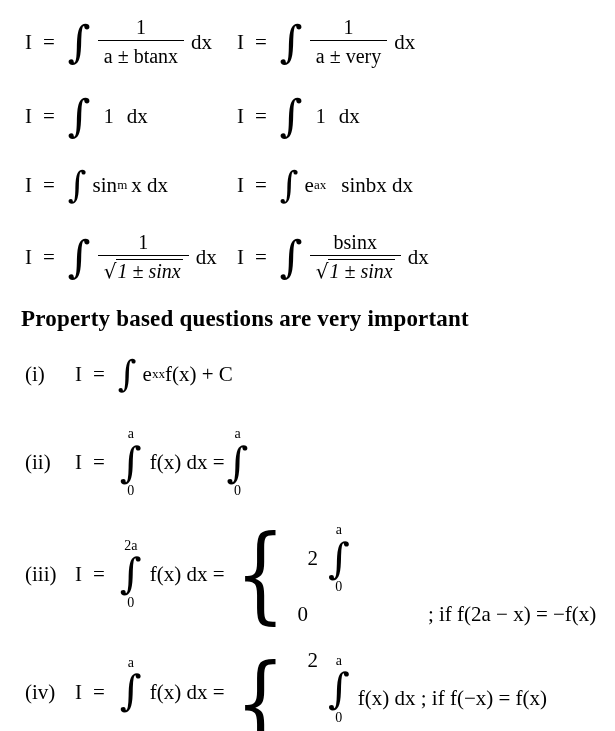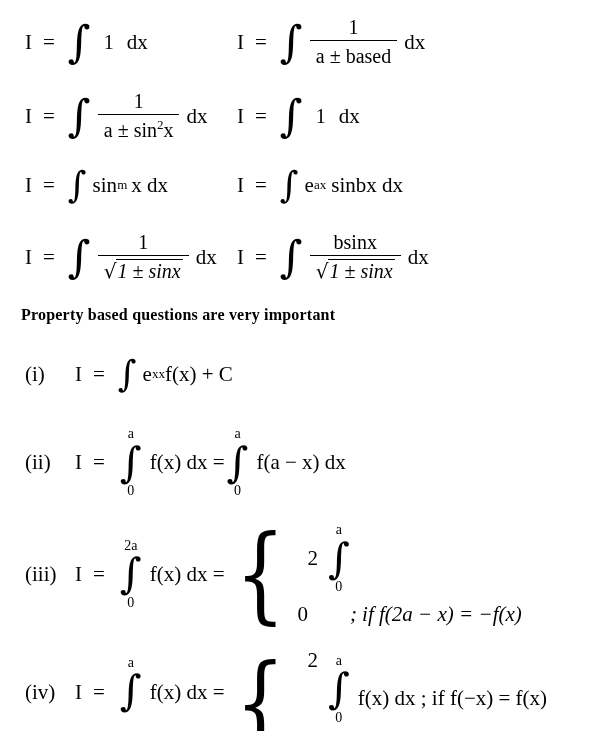--- a/index.html
+++ b/index.html
@@ -17,34 +17,34 @@
   .int{font-family:"DejaVu Serif",serif;font-size:44px;line-height:1;margin-right:7px;}
   .int.small{font-size:36px;margin-right:6px;}
   .frac{display:inline-flex;flex-direction:column;align-items:center;margin-right:7px;}
   .frac .num{font-size:20px;line-height:1.25;padding:0 6px;}
   .frac .den{font-size:20px;line-height:1.3;border-top:1.7px solid #000;padding:2px 6px 0;white-space:nowrap;}
   .sup{font-size:13px;vertical-align:super;line-height:0;}
   .sqsign{font-family:"DejaVu Serif",serif;}
   .rad{border-top:1.7px solid #000;margin-left:-1px;padding:0 2px;font-style:italic;}
   .t{white-space:pre;}
   .gap4{margin-left:4px;}
-  .gap1{margin-left:5px;}
+  .gap1{margin-left:15px;}
   .gap6{margin-left:6px;}
-  .heading{position:absolute;left:21px;top:306px;font-size:16px;font-weight:bold;letter-spacing:.2px;}
+  .heading{position:absolute;left:21px;top:306px;font-size:23px;font-weight:bold;letter-spacing:.2px;}
   .plabel{width:50px;flex:none;}
   .defint{display:inline-flex;flex-direction:column;align-items:center;margin:0 8px 0 2px;line-height:1;}
   .defint .lm{font-size:14px;line-height:1.1;padding:1px 0;}
   .defint .sg{font-family:"DejaVu Serif",serif;font-size:42px;line-height:0.95;}
   .cases{display:flex;align-items:center;margin-left:6px;}
   .brace{font-family:"DejaVu Serif",serif;font-size:105px;line-height:0.92;transform:scaleX(0.75);transform-origin:center;margin:0 2px 0 -4px;}
   .clines{display:flex;flex-direction:column;gap:6px;}
   .cline{display:flex;align-items:center;white-space:nowrap;}
   .cline .coef{margin:0 8px 0 12px;}
   .case2 .zero{margin-left:2px;}
-  .case2 .ctext{margin-left:42px;font-style:italic;}
+  .case2 .ctext{margin-left:120px;}
   
   .row-iv{align-items:flex-start;}
   .mtA{margin-top:32px;}
   .mtInt1{margin-top:6px;}
   .mtBrace{margin-top:7px;}
   .mtCoef{margin-top:38px;}
   .mtInt2{margin-top:4px;}
   .row-iv .cases{align-items:flex-start;}
   .row-iv .cline{align-items:flex-start;}
 </style>
@@ -53,43 +53,43 @@
 
 <div class="doc">
 
   <div class="frow" style="top:10px;height:64px;">
     <div class="grp fixed">
       <span class="mi">I</span>
       <span class="eq">=</span>
       <span class="int">∫</span>
       <span class="frac">
         <span class="num">1</span>
-      </span>
-      <span class="t">dx</span>
-    </div>
-    <div class="grp">
-      <span class="mi">I</span>
-      <span class="eq">=</span>
-      <span class="int">∫</span>
-      <span class="frac">
-        <span class="num">1</span>
-        <span class="den">a ± based</span>
+        <span class="den">a ± btanx</span>
+      </span>
+      <span class="t">dx</span>
+    </div>
+    <div class="grp">
+      <span class="mi">I</span>
+      <span class="eq">=</span>
+      <span class="int">∫</span>
+      <span class="frac">
+        <span class="num">1</span>
+        <span class="den">a ± very</span>
       </span>
       <span class="t">dx</span>
     </div>
   </div>
 
   <div class="frow" style="top:84px;height:64px;">
     <div class="grp fixed">
       <span class="mi">I</span>
       <span class="eq">=</span>
       <span class="int">∫</span>
       <span class="frac">
         <span class="num">1</span>
-        <span class="den"><span class="t">a ± sin</span><span class="sup">2</span><span class="t">x</span></span>
       </span>
       <span class="t">dx</span>
     </div>
     <div class="grp">
       <span class="mi">I</span>
       <span class="eq">=</span>
       <span class="int">∫</span>
       <span class="frac">
         <span class="num">1</span>
       </span>
@@ -160,21 +160,20 @@
       <span class="lm">a</span>
       <span class="sg">∫</span>
       <span class="lm">0</span>
     </span>
     <span class="t">f(x) dx =</span>
     <span class="defint gap6">
       <span class="lm">a</span>
       <span class="sg">∫</span>
       <span class="lm">0</span>
     </span>
-    <span class="t">f(a − x) dx</span>
   </div>
 
   <div class="frow" style="top:518px;height:112px;">
     <span class="plabel">(iii)</span>
     <span class="mi">I</span>
     <span class="eq">=</span>
     <span class="defint">
       <span class="lm">2a</span>
       <span class="sg">∫</span>
       <span class="lm">0</span>

